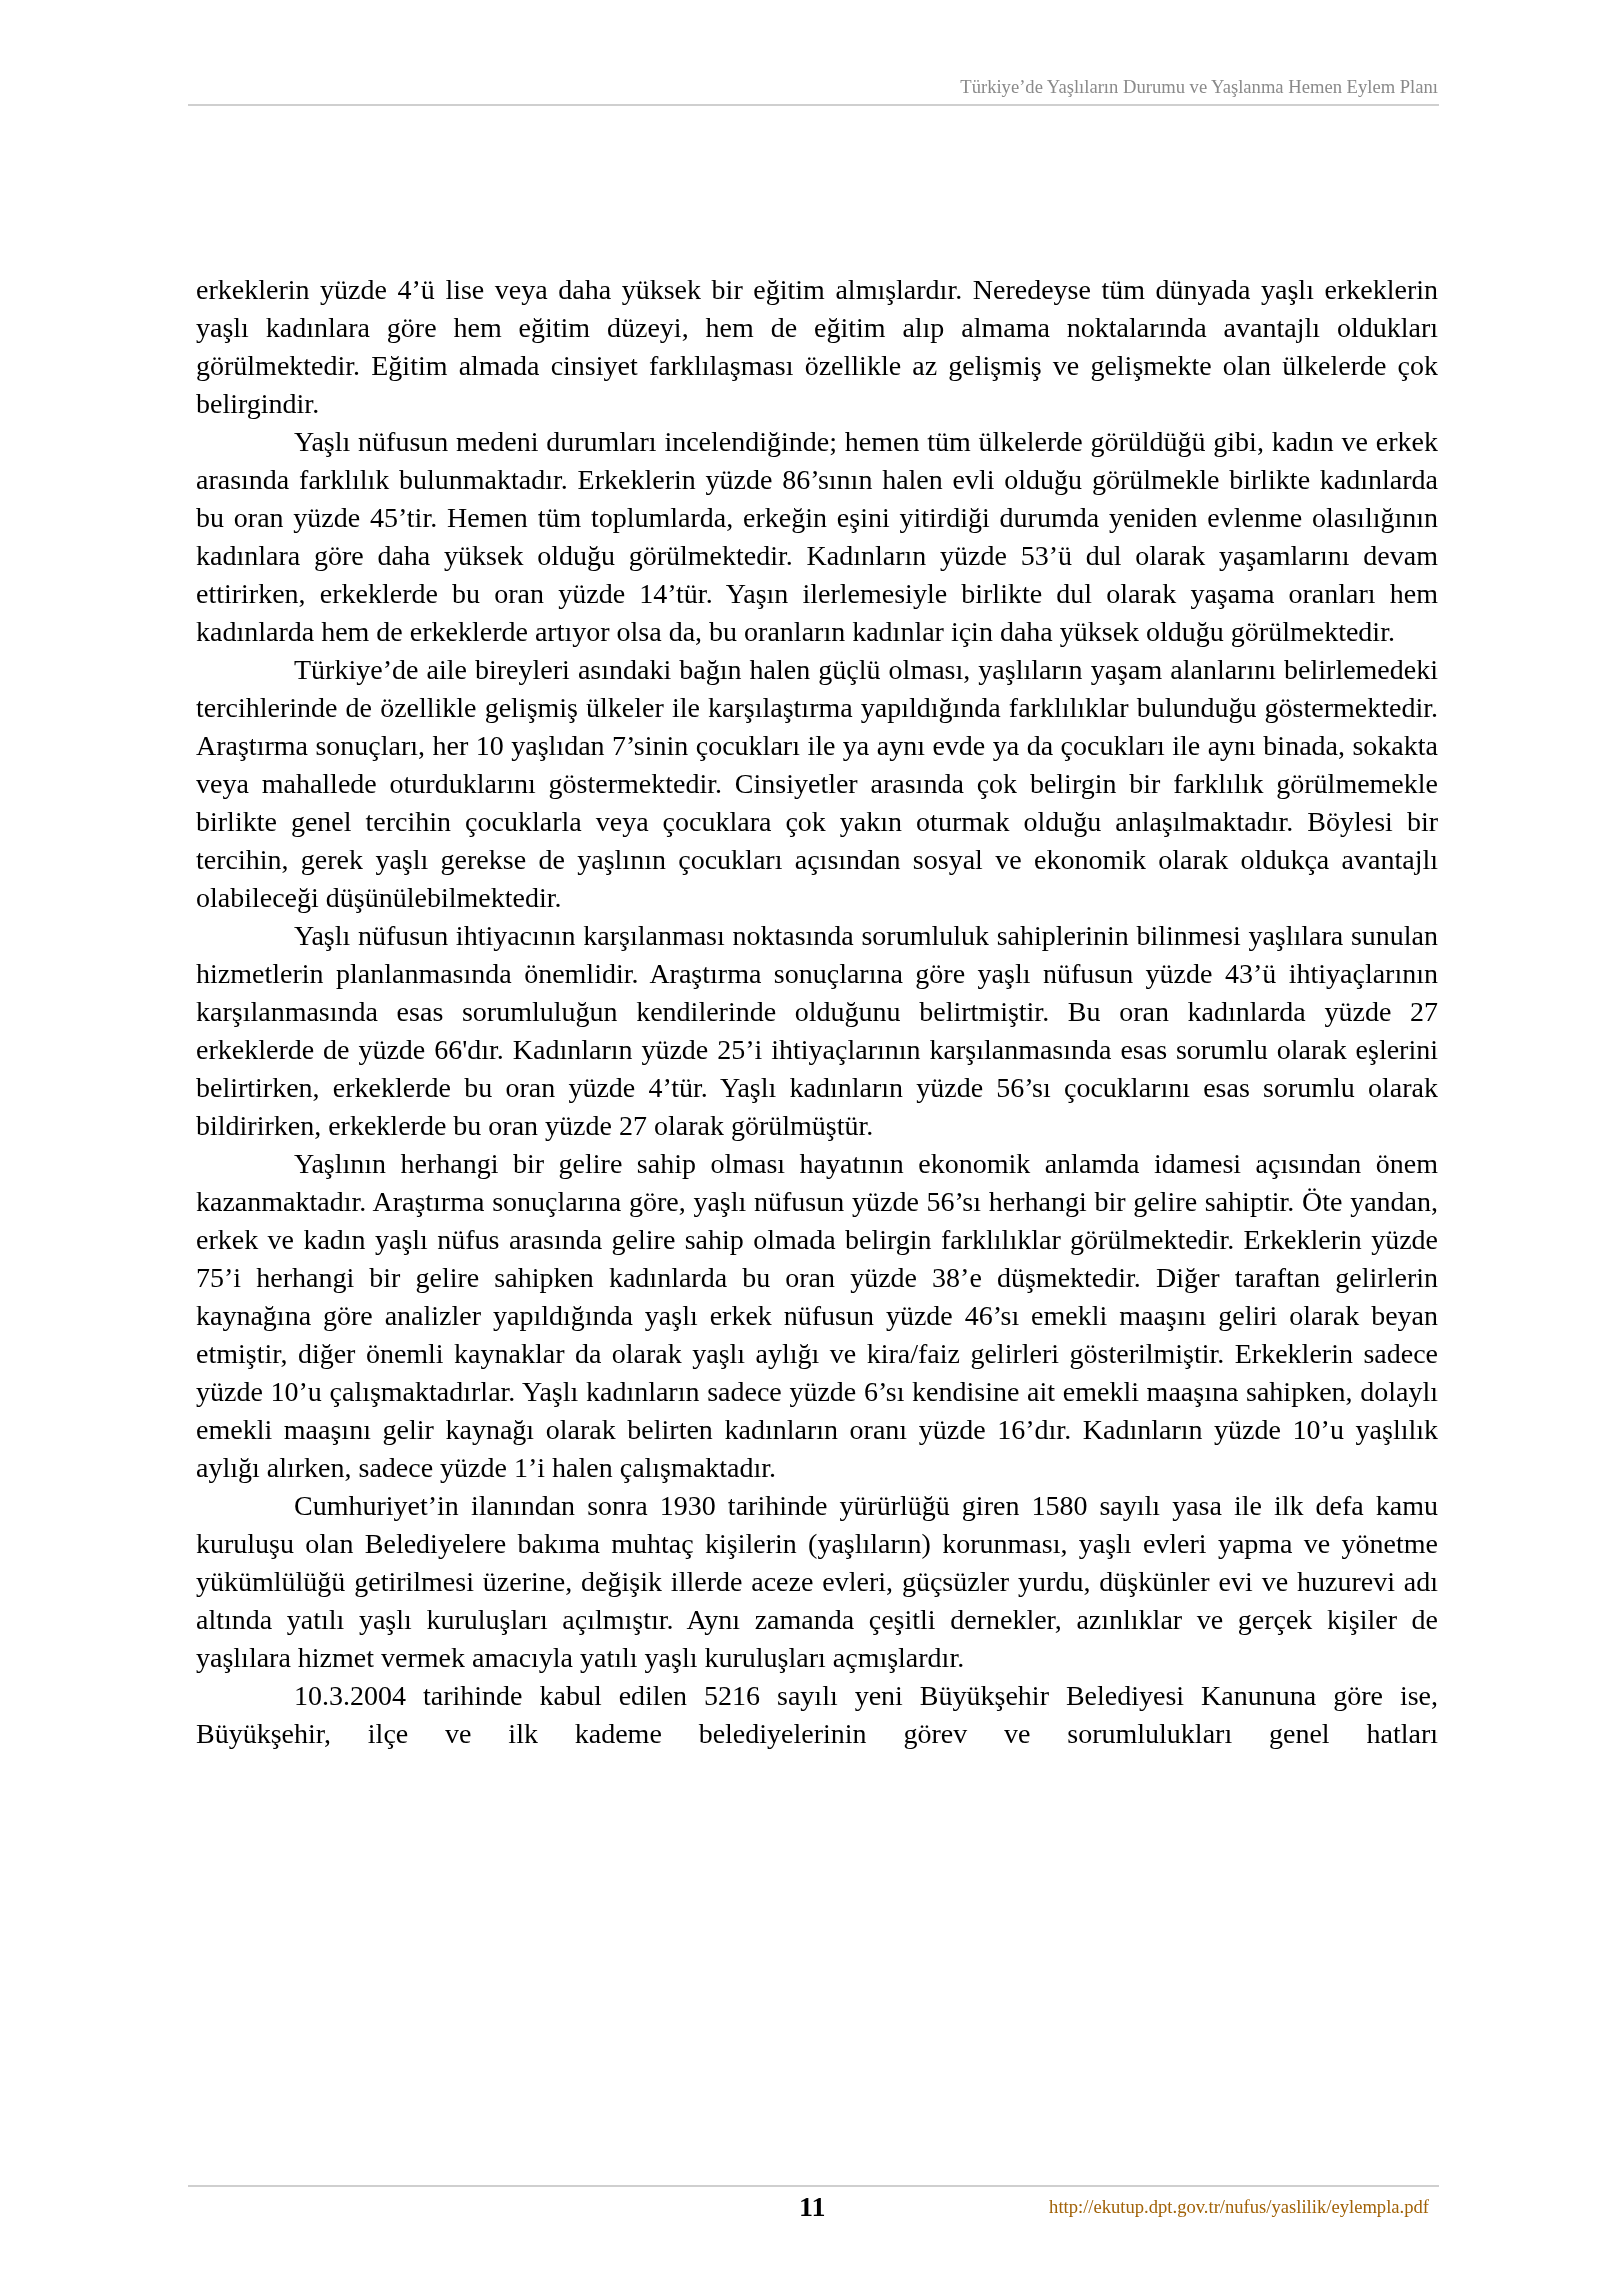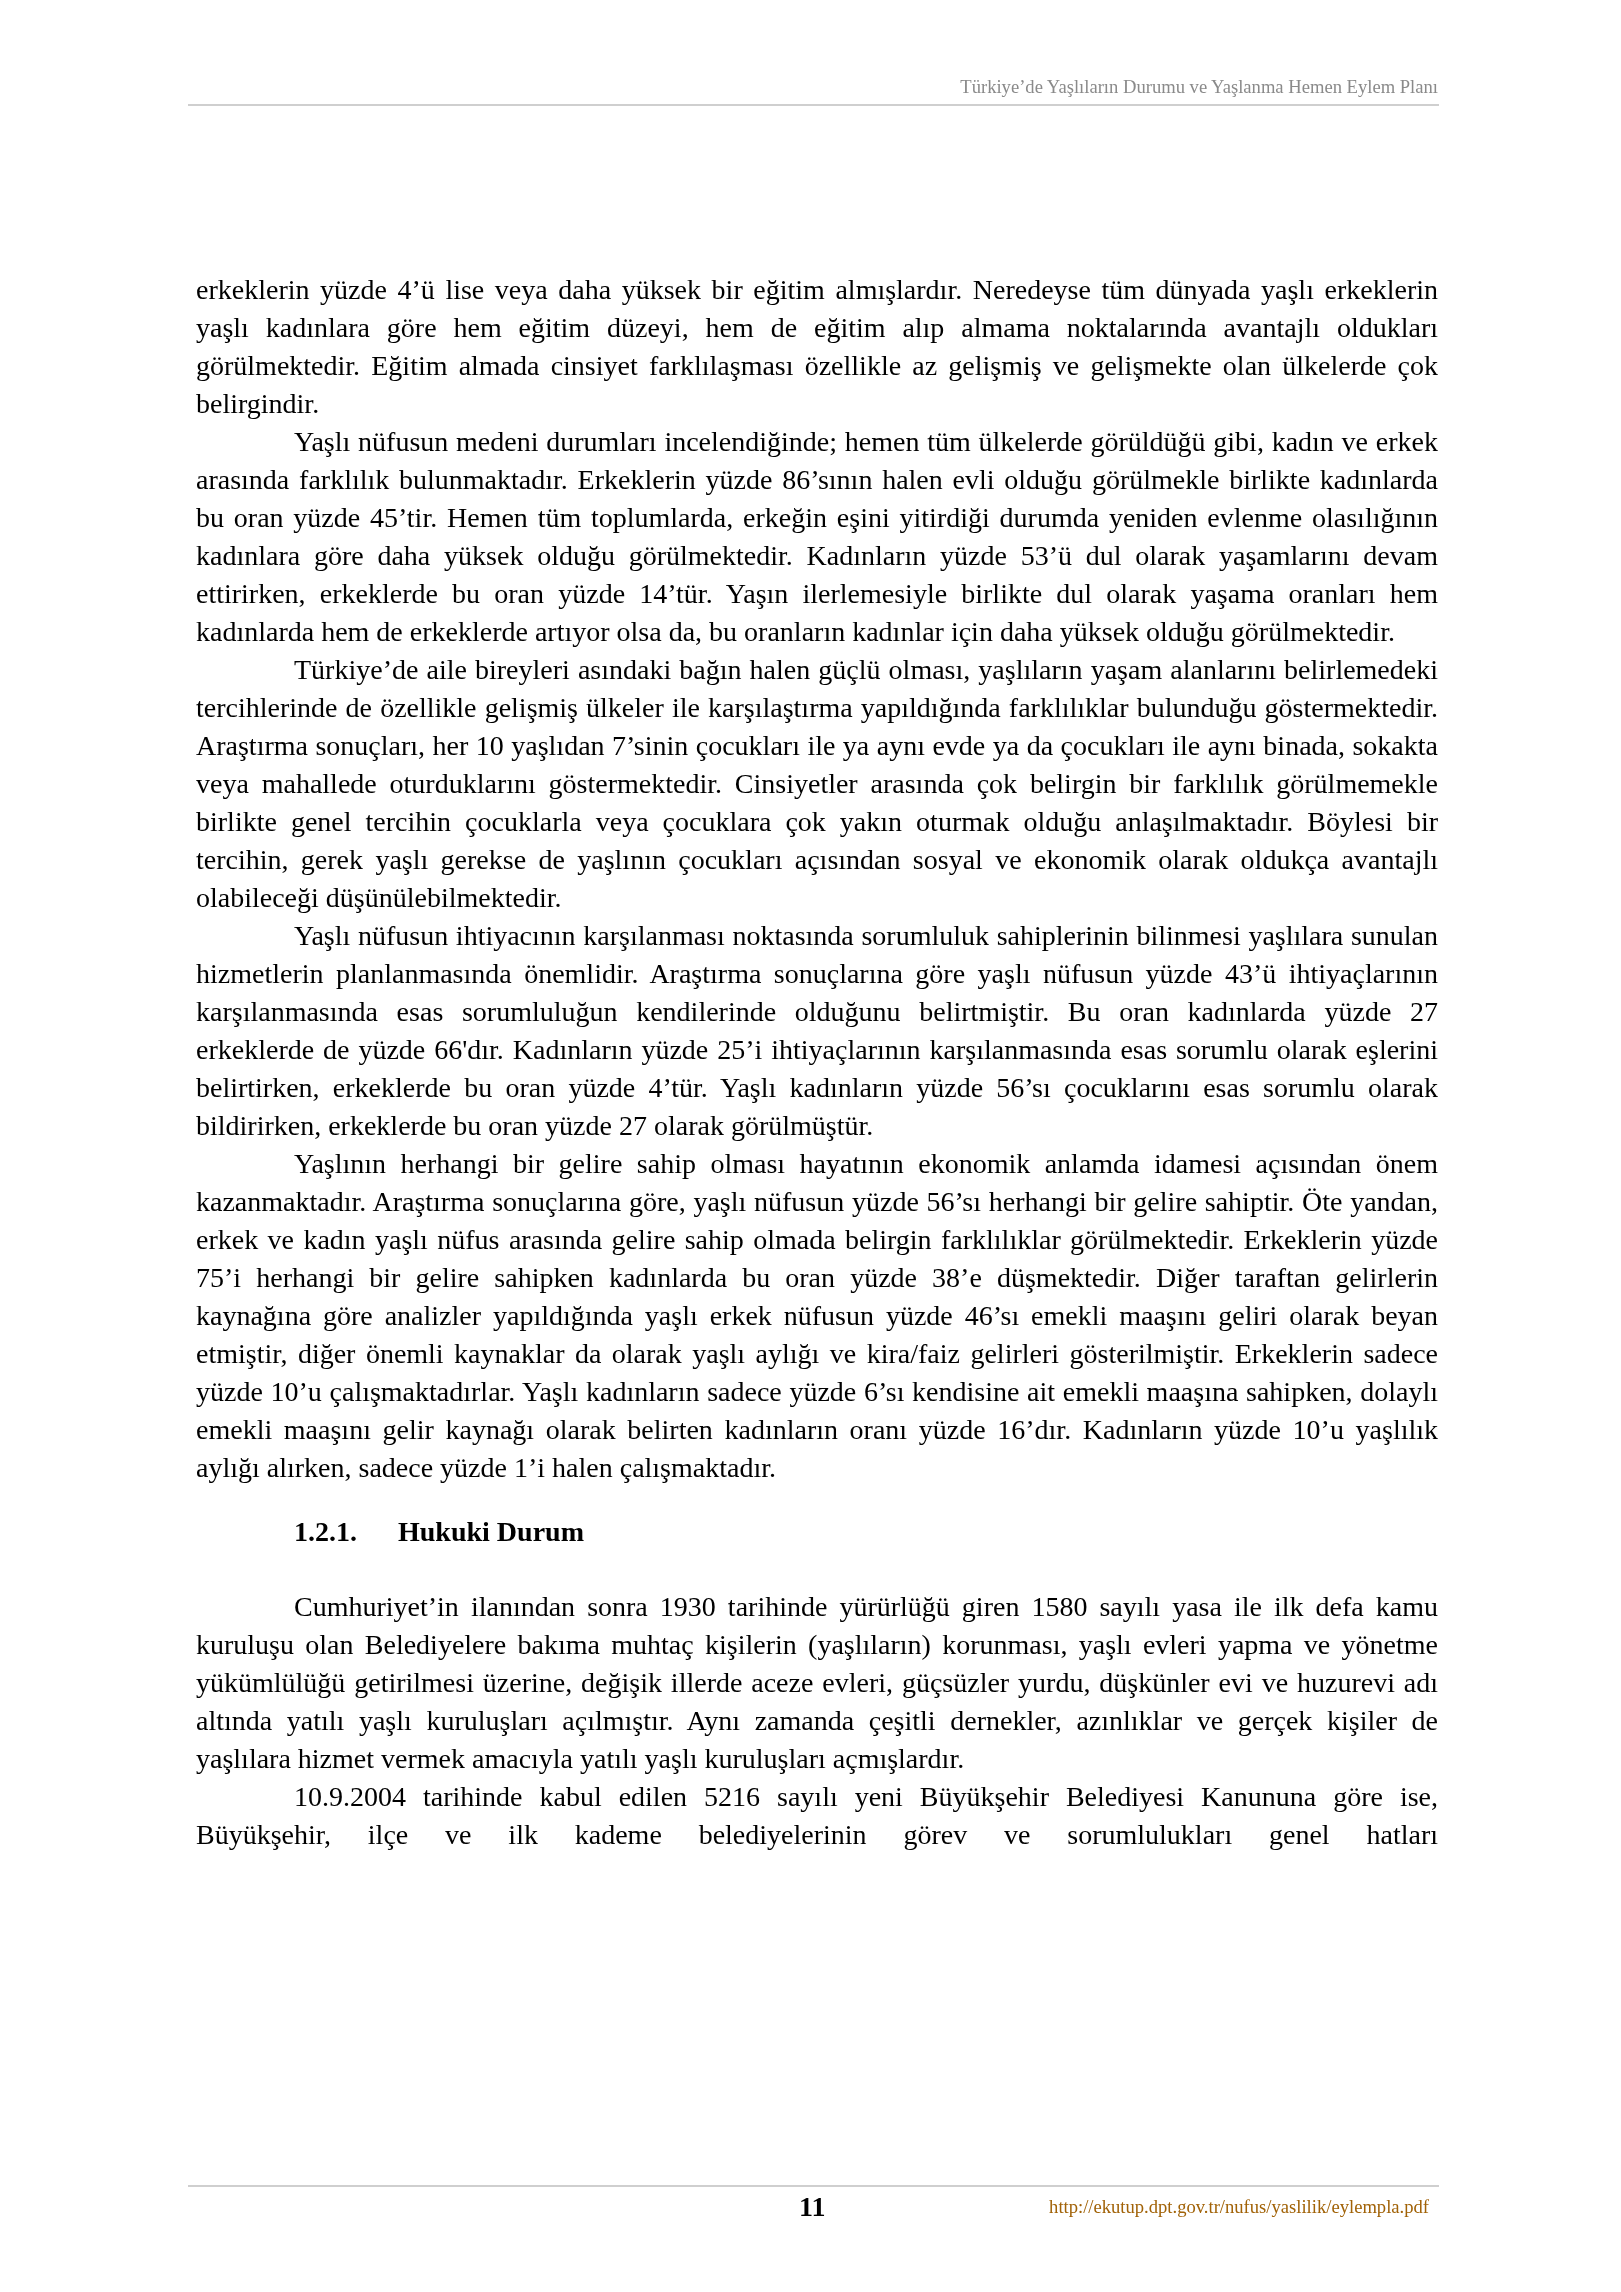--- a/index.html
+++ b/index.html
@@ -22,24 +22,21 @@
 <div class="header-title">Türkiye’de Yaşlıların Durumu ve Yaşlanma Hemen Eylem Planı</div>
 <div class="header-rule"></div>
 
 <div class="content">
   <p class="para">erkeklerin yüzde 4’ü lise veya daha yüksek bir eğitim almışlardır. Neredeyse tüm dünyada yaşlı erkeklerin yaşlı kadınlara göre hem eğitim düzeyi, hem de eğitim alıp almama noktalarında avantajlı oldukları görülmektedir. Eğitim almada cinsiyet farklılaşması özellikle az gelişmiş ve gelişmekte olan ülkelerde çok belirgindir.</p>
   <p class="para indent">Yaşlı nüfusun medeni durumları incelendiğinde; hemen tüm ülkelerde görüldüğü gibi, kadın ve erkek arasında farklılık bulunmaktadır. Erkeklerin yüzde 86’sının halen evli olduğu görülmekle birlikte kadınlarda bu oran yüzde 45’tir. Hemen tüm toplumlarda, erkeğin eşini yitirdiği durumda yeniden evlenme olasılığının kadınlara göre daha yüksek olduğu görülmektedir. Kadınların yüzde 53’ü dul olarak yaşamlarını devam ettirirken, erkeklerde bu oran yüzde 14’tür. Yaşın ilerlemesiyle birlikte dul olarak yaşama oranları hem kadınlarda hem de erkeklerde artıyor olsa da, bu oranların kadınlar için daha yüksek olduğu görülmektedir.</p>
   <p class="para indent">Türkiye’de aile bireyleri asındaki bağın halen güçlü olması, yaşlıların yaşam alanlarını belirlemedeki tercihlerinde de özellikle gelişmiş ülkeler ile karşılaştırma yapıldığında farklılıklar bulunduğu göstermektedir. Araştırma sonuçları, her 10 yaşlıdan 7’sinin çocukları ile ya aynı evde ya da çocukları ile aynı binada, sokakta veya mahallede oturduklarını göstermektedir. Cinsiyetler arasında çok belirgin bir farklılık görülmemekle birlikte genel tercihin çocuklarla veya çocuklara çok yakın oturmak olduğu anlaşılmaktadır. Böylesi bir tercihin, gerek yaşlı gerekse de yaşlının çocukları açısından sosyal ve ekonomik olarak oldukça avantajlı olabileceği düşünülebilmektedir.</p>
   <p class="para indent">Yaşlı nüfusun ihtiyacının karşılanması noktasında sorumluluk sahiplerinin bilinmesi yaşlılara sunulan hizmetlerin planlanmasında önemlidir. Araştırma sonuçlarına göre yaşlı nüfusun yüzde 43’ü ihtiyaçlarının karşılanmasında esas sorumluluğun kendilerinde olduğunu belirtmiştir. Bu oran kadınlarda yüzde 27 erkeklerde de yüzde 66'dır. Kadınların yüzde 25’i ihtiyaçlarının karşılanmasında esas sorumlu olarak eşlerini belirtirken, erkeklerde bu oran yüzde 4’tür. Yaşlı kadınların yüzde 56’sı çocuklarını esas sorumlu olarak bildirirken, erkeklerde bu oran yüzde 27 olarak görülmüştür.</p>
   <p class="para indent">Yaşlının herhangi bir gelire sahip olması hayatının ekonomik anlamda idamesi açısından önem kazanmaktadır. Araştırma sonuçlarına göre, yaşlı nüfusun yüzde 56’sı herhangi bir gelire sahiptir. Öte yandan, erkek ve kadın yaşlı nüfus arasında gelire sahip olmada belirgin farklılıklar görülmektedir. Erkeklerin yüzde 75’i herhangi bir gelire sahipken kadınlarda bu oran yüzde 38’e düşmektedir. Diğer taraftan gelirlerin kaynağına göre analizler yapıldığında yaşlı erkek nüfusun yüzde 46’sı emekli maaşını geliri olarak beyan etmiştir, diğer önemli kaynaklar da olarak yaşlı aylığı ve kira/faiz gelirleri gösterilmiştir. Erkeklerin sadece yüzde 10’u çalışmaktadırlar. Yaşlı kadınların sadece yüzde 6’sı kendisine ait emekli maaşına sahipken, dolaylı emekli maaşını gelir kaynağı olarak belirten kadınların oranı yüzde 16’dır. Kadınların yüzde 10’u yaşlılık aylığı alırken, sadece yüzde 1’i halen çalışmaktadır.</p>
 
-  <h3 class="heading">
-    <span class="num">1.2.1.</span><span>Hukuki Durum</span>
-  </h3>
 
   <p class="para indent">Cumhuriyet’in ilanından sonra 1930 tarihinde yürürlüğü giren 1580 sayılı yasa ile ilk defa kamu kuruluşu olan Belediyelere bakıma muhtaç kişilerin (yaşlıların) korunması, yaşlı evleri yapma ve yönetme yükümlülüğü getirilmesi üzerine, değişik illerde aceze evleri, güçsüzler yurdu, düşkünler evi ve huzurevi adı altında yatılı yaşlı kuruluşları açılmıştır. Aynı zamanda çeşitli dernekler, azınlıklar ve gerçek kişiler de yaşlılara hizmet vermek amacıyla yatılı yaşlı kuruluşları açmışlardır.</p>
-  <p class="para indent" style="text-align-last: justify;">10.9.2004 tarihinde kabul edilen 5216 sayılı yeni Büyükşehir Belediyesi Kanununa göre ise, Büyükşehir, ilçe ve ilk kademe belediyelerinin görev ve sorumlulukları genel hatları</p>
+  <p class="para indent" style="text-align-last: justify;">10.3.2004 tarihinde kabul edilen 5216 sayılı yeni Büyükşehir Belediyesi Kanununa göre ise, Büyükşehir, ilçe ve ilk kademe belediyelerinin görev ve sorumlulukları genel hatları</p>
 </div>
 
 <div class="footer-rule"></div>
 <div class="page-number">11</div>
 <div class="footer-url">http://ekutup.dpt.gov.tr/nufus/yaslilik/eylempla.pdf</div>
 
 
 </body></html>

